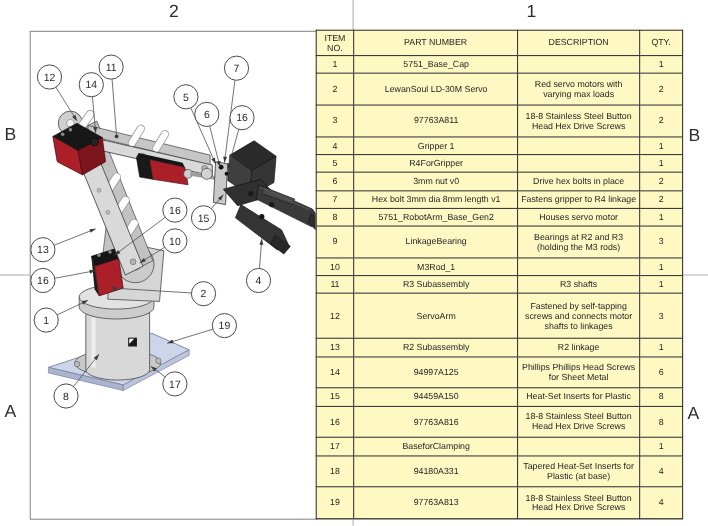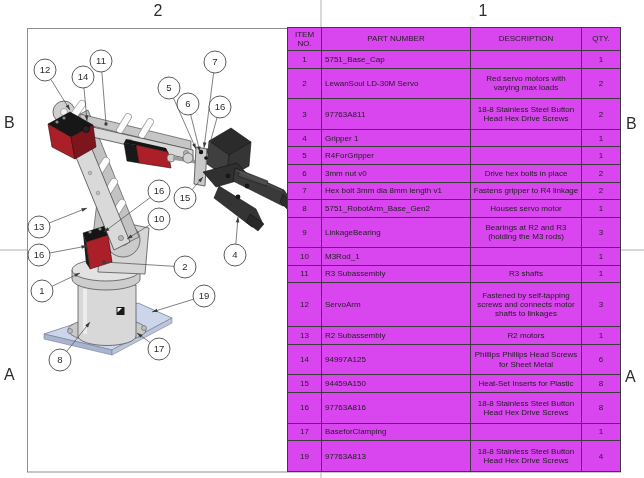--- a/index.html
+++ b/index.html
@@ -5,29 +5,29 @@
   html,body{margin:0;padding:0;}
   body{
     width:644px;height:478px;position:relative;background:#ffffff;
     font-family:"Liberation Sans",sans-serif;overflow:hidden;color:#222;
   }
   .zl{position:absolute;font-size:16px;color:#2d2d2d;line-height:1;}
   .zl-top{transform:translateX(-50%);}
   #drawing-svg{position:absolute;left:0;top:0;}
   #bom{
     position:absolute;left:287px;top:27px;width:333px;height:445px;
-    border-collapse:collapse;table-layout:fixed;background:#d946ef;
+    border-collapse:collapse;table-layout:fixed;background:#fef9c3;
     font-size:8px;line-height:1.15;color:#1f1f1f;
   }
   #bom th,#bom td{
     border:1px solid #3c3c3c;padding:1px 2px;text-align:center;
     vertical-align:middle;font-weight:normal;overflow:hidden;word-wrap:break-word;
   }
   #bom th{height:20px;}
-  #bom td.c-part{text-align:left;padding-left:3px;}
+  #bom td.c-part{text-align:center;padding-left:3px;}
   .balloon-circle{fill:#ffffff;stroke:#4a4a4a;stroke-width:0.9;}
   .balloon-text{font-family:"Liberation Sans",sans-serif;font-size:9.5px;fill:#2b2b2b;text-anchor:middle;}
   .leader{stroke:#4a4a4a;stroke-width:0.7;fill:none;}
   .leader-end{fill:#3a3a3a;stroke:none;}
 </style>
 </head>
 <body>
 
 <div class="zl zl-top" style="left:158px;top:3px;">2</div>
 <div class="zl zl-top" style="left:483px;top:3px;">1</div>
@@ -365,21 +365,21 @@
       </tr>
       <tr>
         <td class="c-no">12</td>
         <td class="c-part">ServoArm</td>
         <td class="c-desc">Fastened by self-tapping screws and connects motor shafts to linkages</td>
         <td class="c-qty">3</td>
       </tr>
       <tr>
         <td class="c-no">13</td>
         <td class="c-part">R2 Subassembly</td>
-        <td class="c-desc">R2 motors</td>
+        <td class="c-desc">R2 linkage</td>
         <td class="c-qty">1</td>
       </tr>
       <tr>
         <td class="c-no">14</td>
         <td class="c-part">94997A125</td>
         <td class="c-desc">Phillips Phillips Head Screws for Sheet Metal</td>
         <td class="c-qty">6</td>
       </tr>
       <tr>
         <td class="c-no">15</td>
@@ -393,19 +393,25 @@
         <td class="c-desc">18-8 Stainless Steel Button Head Hex Drive Screws</td>
         <td class="c-qty">8</td>
       </tr>
       <tr>
         <td class="c-no">17</td>
         <td class="c-part">BaseforClamping</td>
         <td class="c-desc"></td>
         <td class="c-qty">1</td>
       </tr>
       <tr>
+        <td class="c-no">18</td>
+        <td class="c-part">94180A331</td>
+        <td class="c-desc">Tapered Heat-Set Inserts for Plastic (at base)</td>
+        <td class="c-qty">4</td>
+      </tr>
+      <tr>
         <td class="c-no">19</td>
         <td class="c-part">97763A813</td>
         <td class="c-desc">18-8 Stainless Steel Button Head Hex Drive Screws</td>
         <td class="c-qty">4</td>
       </tr>
     </tbody>
 </table>
 
 </body></html>

